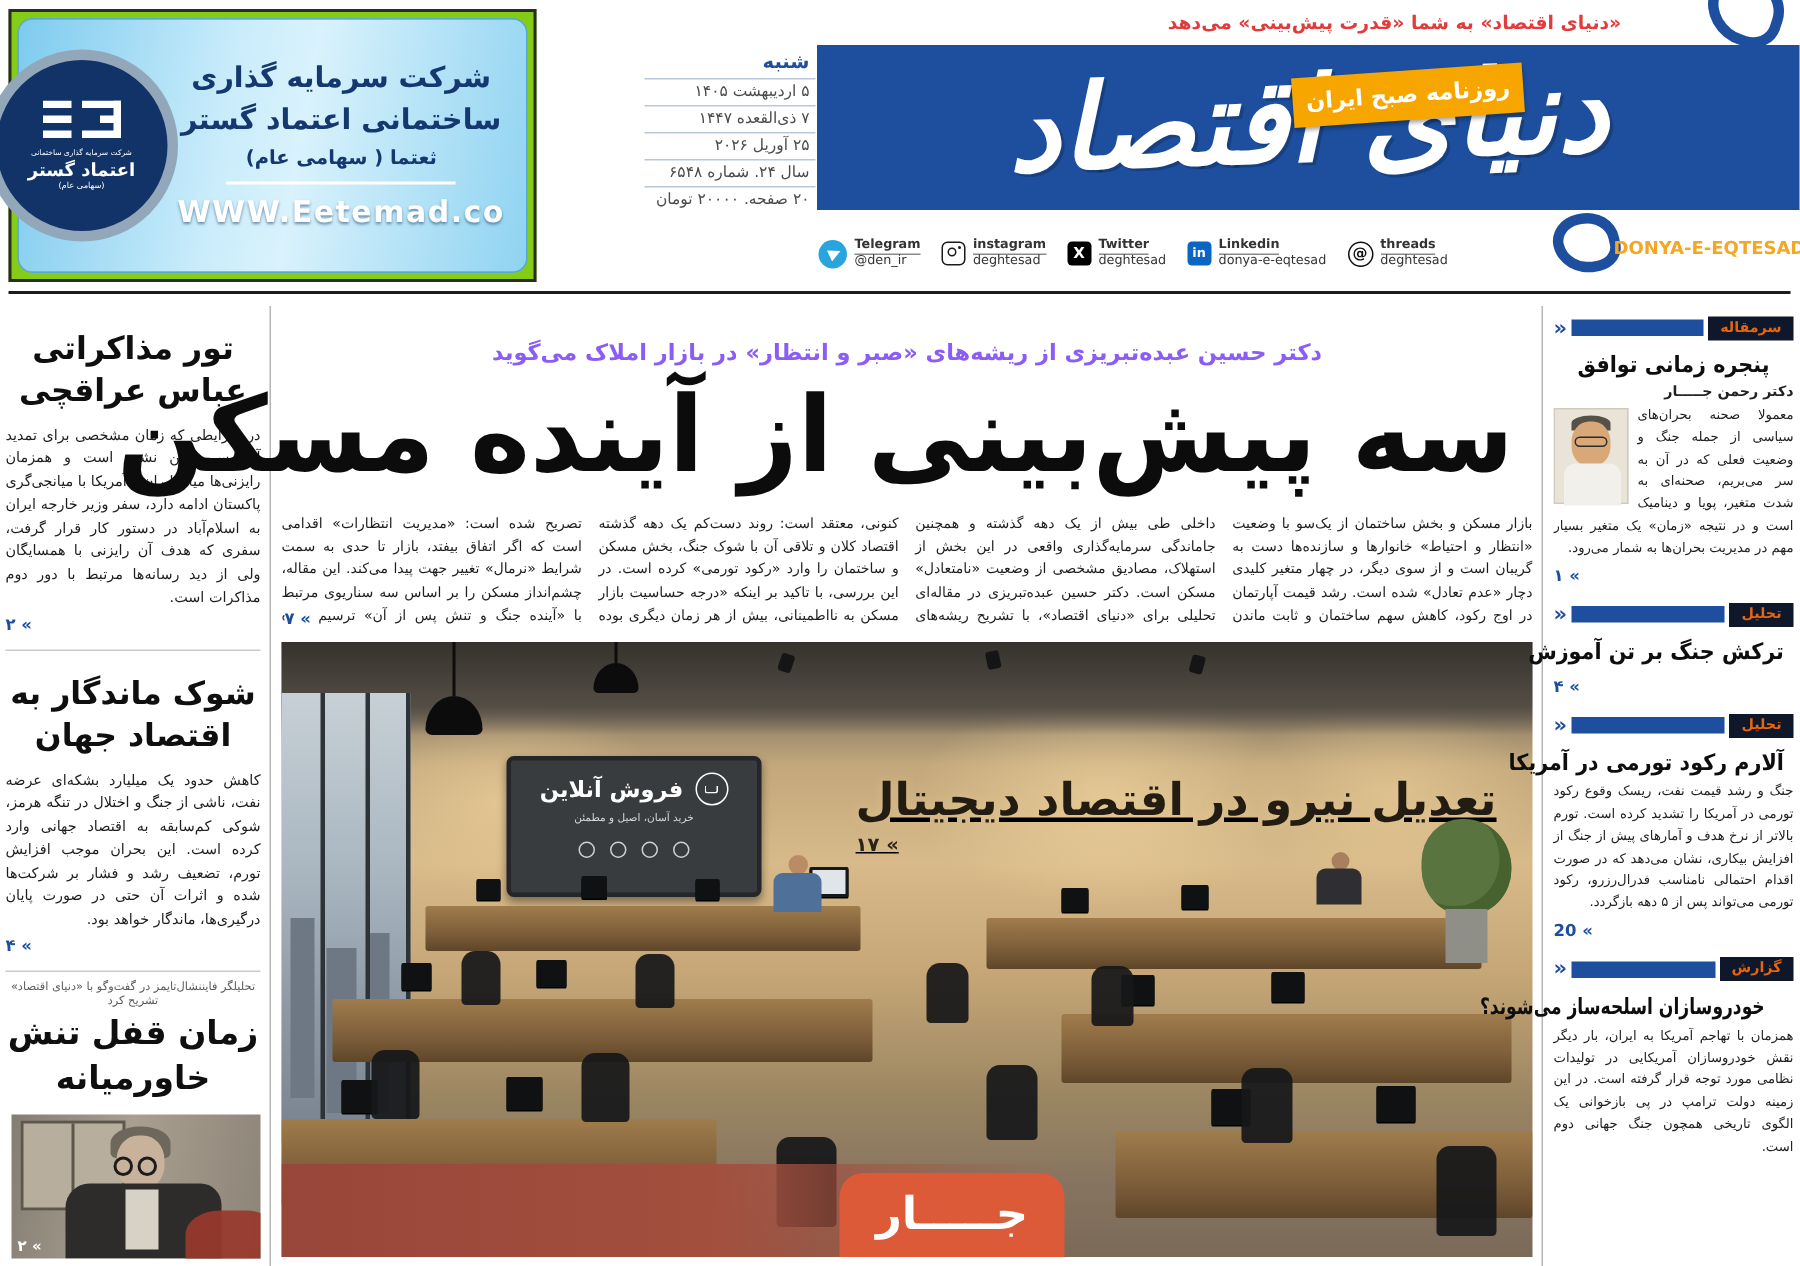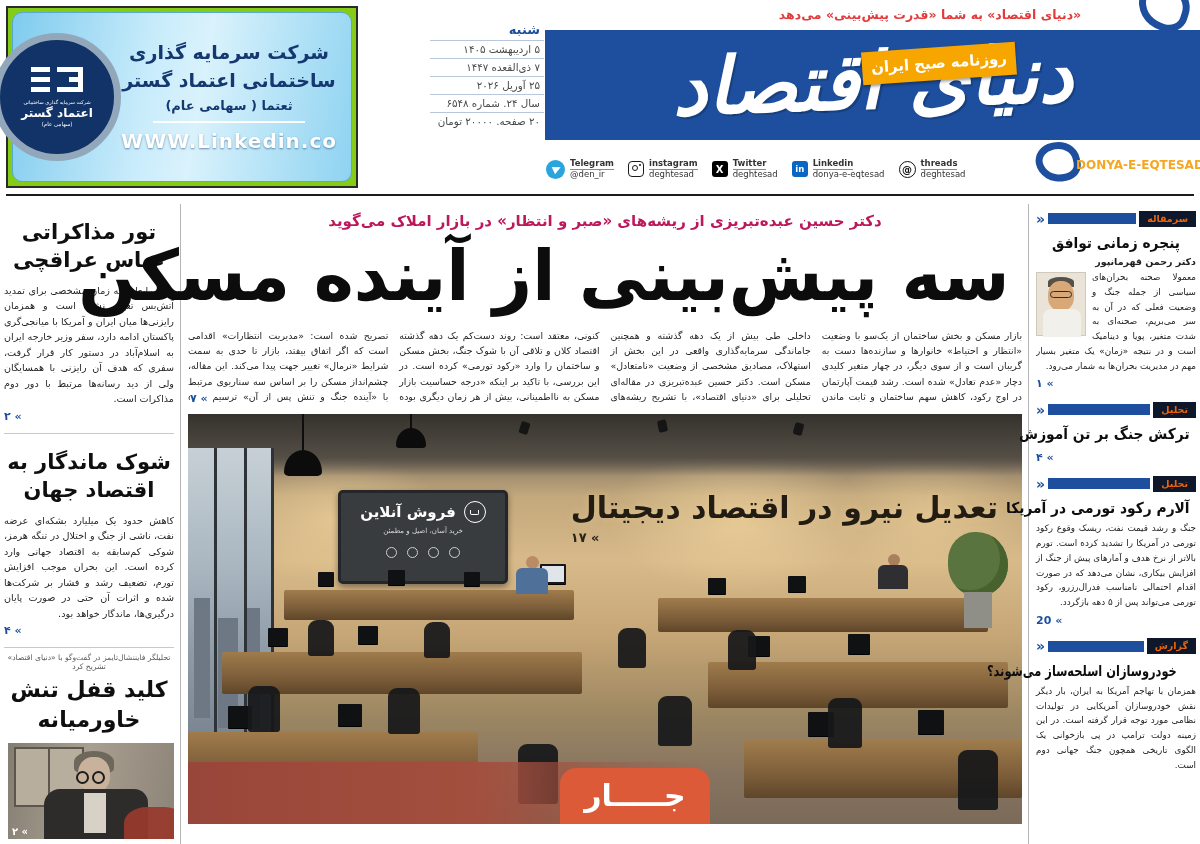--- a/index.html
+++ b/index.html
@@ -17,21 +17,21 @@
   .ad-l2 { font-size:19px; font-weight:bold; margin-top:6px; }
   .ad-l3 { font-size:13px; font-weight:bold; margin-top:7px; }
   .ad-sep { width:70%; height:2px; background:#fff; margin:8px auto 6px; }
   .ad-url { direction:ltr; color:#fff; font-size:20px; font-weight:bold; letter-spacing:1px; text-shadow:0 1px 2px rgba(20,60,110,.55); }
   .ad-logo { width:128px; height:128px; border-radius:50%; background:#113368; border:7px solid #93a7ba;
     display:flex; flex-direction:column; align-items:center; justify-content:center; color:#fff; flex:0 0 auto; }
   .ad-logo-top { font-size:5px; margin-top:6px; }
   .ad-logo-name { font-size:12px; font-weight:bold; margin-top:1px; }
   .ad-logo-sub { font-size:5.5px; margin-top:1px; }
 
-  .dates { position:absolute; left:430px; top:20px; width:114px; font-size:10.3px; color:#4a4a4a; }
+  .dates { position:absolute; left:430px; top:32px; width:114px; font-size:10.3px; color:#4a4a4a; }
   .dates .row { padding:2px 4px 3px; border-bottom:1px solid #b9c7da; text-align:right; white-space:nowrap; }
   .dates .row:last-child { border-bottom:none; }
   .dates .weekday { color:#1d4f9e; font-weight:bold; font-size:13px; }
 
   .band { position:absolute; left:545px; top:30px; width:655px; height:110px; background:#1d4f9e; }
   .logo-text { position:absolute; left:0; top:-14px; width:100%; text-align:center; color:#fff;
     font-size:78px; font-weight:bold; font-style:italic; transform:rotate(-2deg); line-height:130px;
     text-shadow:2px 2px 0 rgba(0,0,0,.18); white-space:nowrap; }
   .tagline { position:absolute; left:775px; top:7px; width:310px; text-align:center; color:#e23b3b; font-weight:bold; font-size:12.5px; }
   .morning-badge { position:absolute; left:862px; top:47px; width:154px; height:33px; background:#f7a600;
@@ -74,21 +74,21 @@
   .portrait .hair { position:absolute; left:66px; top:8px; width:40px; height:22px; background:#6e675c; border-radius:50% 50% 20% 20%; }
   .portrait .face { position:absolute; left:70px; top:14px; width:32px; height:36px; background:#c9b29b; border-radius:45%; }
   .portrait .gl { position:absolute; width:13px; height:13px; border:2.5px solid #1c1c1c; border-radius:50%; top:28px; }
   .portrait .body { position:absolute; left:36px; top:46px; width:104px; height:50px; background:#2e2c2a; border-radius:16px 14px 0 0; }
   .portrait .shirt { position:absolute; left:76px; top:50px; width:22px; height:40px; background:#d8d2c6; }
   .portrait .chair { position:absolute; right:-8px; bottom:-8px; width:58px; height:40px; background:#98392c; border-radius:40% 30% 0 0; }
   .portrait .mark { position:absolute; left:4px; bottom:2px; color:#fff; font-size:10px; font-weight:bold; direction:ltr; }
 
   
   .center { position:absolute; left:188px; top:204px; width:834px; }
-  .kicker { text-align:center; font-size:15px; font-weight:bold; color:#be185d; margin-top:8px; }
+  .kicker { text-align:center; font-size:15px; font-weight:bold; color:#8b5cf6; margin-top:22px; }
   .headline { text-align:center; font-size:70px; font-weight:bold; color:#0c0c0c; line-height:1.32; white-space:nowrap; transform:scaleX(.97); transform-origin:center; }
   .lead-cols { position:relative; display:flex; gap:11px; margin-top:6px; height:78px; overflow:hidden; }
   .lead-cols .col { flex:1; font-size:9.4px; line-height:1.6; text-align:justify; color:#1e1e1e; }
   .lead-ref { position:absolute; left:2px; bottom:0; background:#fff; padding-right:4px; }
 
   
   .photo { position:relative; width:834px; height:410px; margin-top:8px; overflow:hidden; direction:ltr;
     background:linear-gradient(180deg,#55504a 0%,#6e655a 7%,#c3a87c 20%,#d8ba8a 36%,#c6a676 54%,#9b8662 74%,#877460 88%,#7a6a58 100%); }
   .ceil { position:absolute; left:0; top:0; width:100%; height:62px; background:linear-gradient(180deg,#35322d 0%,#544e45 70%,rgba(90,82,70,0) 100%); }
   .glow { position:absolute; border-radius:50%; }
@@ -101,21 +101,21 @@
   .window .mul { position:absolute; top:0; width:3px; height:100%; background:#2e3338; }
   .window .bld { position:absolute; background:#6d7884; }
   .sign { position:absolute; left:150px; top:76px; width:170px; height:94px; background:#393c3e; border:3px solid #24262a; border-radius:5px; box-shadow:0 3px 6px rgba(0,0,0,.4); color:#fff; text-align:center; direction:rtl; padding-top:8px; }
   .sign-row { display:flex; align-items:center; justify-content:center; gap:8px; }
   .cart { width:22px; height:22px; border:1.6px solid #fff; border-radius:50%; display:flex; align-items:center; justify-content:center; }
   .cart i { display:block; width:9px; height:5px; border:1.3px solid #fff; border-top:none; border-radius:0 0 2px 2px; }
   .sign-title { font-size:15px; font-weight:bold; }
   .sign-sub { font-size:7px; color:#d8d8d8; margin-top:4px; }
   .sic-row { margin-top:8px; }
   .sic { display:inline-block; width:11px; height:11px; border:1px solid #cfcfcf; border-radius:50%; margin:0 5px; }
-  .photo-cap { position:absolute; right:24px; top:76px; direction:rtl; text-align:right; }
+  .photo-cap { position:absolute; right:24px; top:88px; direction:rtl; text-align:right;text-decoration:underline; }
   .photo-cap-title { font-size:30px; font-weight:bold; color:#221c12; text-shadow:0 0 8px rgba(225,196,146,.7); }
   .photo-cap-ref { text-align:left; margin-top:5px; font-size:13px; color:#2a2419; font-weight:bold; direction:ltr; }
   .desk { position:absolute; background:linear-gradient(180deg,#a07c4c 0%,#7d5e3a 60%,#5f4629 100%); border-radius:2px; }
   .mon { position:absolute; background:#101113; border-radius:1px; box-shadow:0 1px 0 #000; }
   .chair { position:absolute; background:#17181a; border-radius:9px 9px 3px 3px; opacity:.93; }
   .head { position:absolute; border-radius:50%; }
   .torso { position:absolute; border-radius:6px 6px 0 0; }
   .plant { position:absolute; left:758px; top:118px; width:64px; height:96px; }
   .plant .fol { position:absolute; left:2px; top:0; width:60px; height:64px; background:#59743f; border-radius:46% 54% 50% 50%; box-shadow:inset -8px -6px 0 #47612f; }
   .plant .pot { position:absolute; left:18px; top:60px; width:28px; height:36px; background:#8f8f88; }
@@ -148,21 +148,21 @@
 
 <div class="page" data-interactable="false">
 
   <div class="ad-box" data-interactable="false">
     <div class="ad-inner" data-interactable="false">
       <div class="ad-text" data-interactable="false">
         <div class="ad-l1" data-interactable="false">شرکت سرمایه گذاری</div>
         <div class="ad-l2" data-interactable="false">ساختمانی اعتماد گستر</div>
         <div class="ad-l3" data-interactable="false">ثعتما ( سهامی عام)</div>
         <div class="ad-sep" data-interactable="false"></div>
-        <div class="ad-url" data-interactable="false">WWW.Linkedin.co</div>
+        <div class="ad-url" data-interactable="false">WWW.Eetemad.co</div>
       </div>
       <div class="ad-logo" data-interactable="false">
         <svg width="52" height="26" viewBox="0 0 52 26" data-interactable="false">
           <g fill="#ffffff">
             <rect x="0" y="0" width="19" height="5"></rect>
               <rect x="0" y="10" width="19" height="5"></rect>
               <rect x="0" y="20" width="19" height="5"></rect>
             <rect x="26" y="0" width="26" height="5"></rect>
               <rect x="47" y="0" width="5" height="25"></rect>
             <rect x="26" y="20" width="26" height="5"></rect>
@@ -231,21 +231,21 @@
     <div class="lc-body" data-interactable="false">در شرایطی که زمان مشخصی برای تمدید آتش‌بس تعیین نشده است و همزمان رایزنی‌ها میان ایران و آمریکا با میانجی‌گری پاکستان ادامه دارد، سفر وزیر خارجه ایران به اسلام‌آباد در دستور کار قرار گرفت، سفری که هدف آن رایزنی با همسایگان ولی از دید رسانه‌ها مرتبط با دور دوم مذاکرات است.</div>
     <div class="pref-line"><span class="pref" data-interactable="false">۲ «</span></div>
     <div class="lc-div" data-interactable="false"></div>
 
     <div class="lc-title" data-interactable="false">شوک ماندگار به اقتصاد جهان</div>
     <div class="lc-body" data-interactable="false">کاهش حدود یک میلیارد بشکه‌ای عرضه نفت، ناشی از جنگ و اختلال در تنگه هرمز، شوکی کم‌سابقه به اقتصاد جهانی وارد کرده است. این بحران موجب افزایش تورم، تضعیف رشد و فشار بر شرکت‌ها شده و اثرات آن حتی در صورت پایان درگیری‌ها، ماندگار خواهد بود.</div>
     <div class="pref-line"><span class="pref" data-interactable="false">۴ «</span></div>
     <div class="lc-div" data-interactable="false"></div>
 
     <div class="lc-kicker" data-interactable="false">تحلیلگر فایننشال‌تایمز در گفت‌وگو با «دنیای اقتصاد» تشریح کرد</div>
-    <div class="lc-title" style="font-size:22px; margin-top:4px;" data-interactable="false">کلید قفل تنش خاورمیانه</div>
+    <div class="lc-title" style="font-size:22px; margin-top:4px;" data-interactable="false">زمان قفل تنش خاورمیانه</div>
     <div class="portrait" data-interactable="false">
       <div class="win" data-interactable="false">
           <i></i>
         </div>
       <div class="hair" data-interactable="false"></div>
       <div class="face" data-interactable="false"></div>
       <div class="gl" style="left:68px;" data-interactable="false"></div>
       <div class="gl" style="left:84px;" data-interactable="false"></div>
       <div class="body" data-interactable="false"></div>
       <div class="shirt" data-interactable="false"></div>
@@ -358,21 +358,21 @@
   </div>
 
   <div class="sidebar" data-interactable="false">
 
     <div class="cat-row" data-interactable="false">
       <span class="badge" data-interactable="false">سرمقاله</span>
       <span class="bar" data-interactable="false"></span>
       <span class="chev" data-interactable="false">«</span>
     </div>
     <div class="sb-title" data-interactable="false">پنجره زمانی توافق</div>
-    <div class="sb-author" data-interactable="false">دکتر رحمن قهرمانپور</div>
+    <div class="sb-author" data-interactable="false">دکتر رحمن جـــــار</div>
     <div class="sb-bwrap" data-interactable="false">
       <div class="avatar" data-interactable="false">
           <div class="hr"></div>
           <div class="hd"></div>
           <div class="gls"></div>
           <div class="sh"></div>
         </div>
       <div class="sb-body" data-interactable="false">معمولا صحنه بحران‌های سیاسی از جمله جنگ و وضعیت فعلی که در آن به سر می‌بریم، صحنه‌ای به شدت متغیر، پویا و دینامیک است و در نتیجه «زمان» یک متغیر بسیار مهم در مدیریت بحران‌ها به شمار می‌رود.</div>
     </div>
     <div class="sb-ref"><span class="pref" data-interactable="false">۱ «</span></div>

